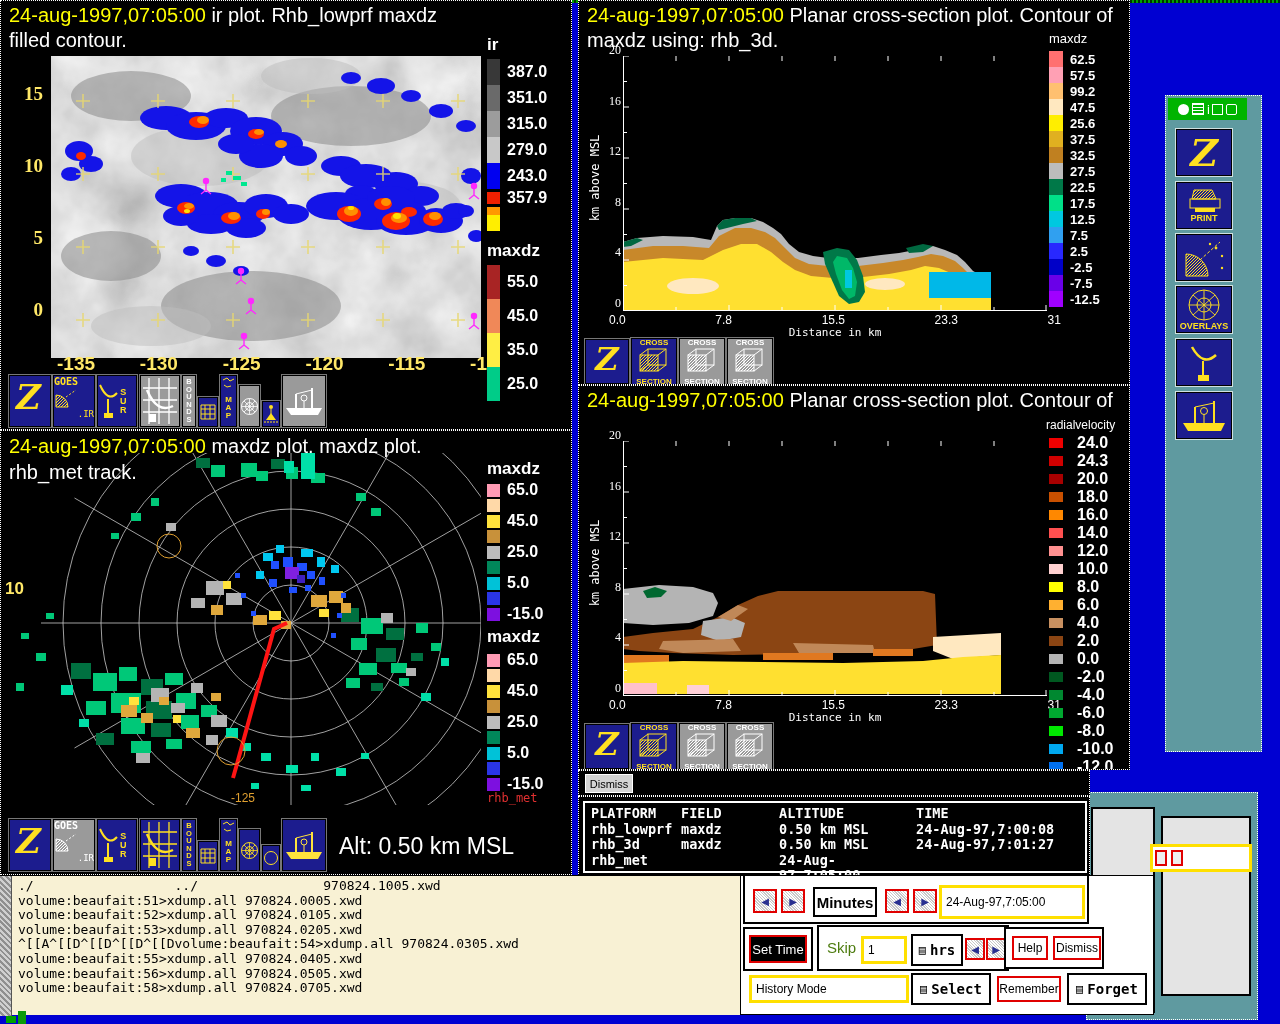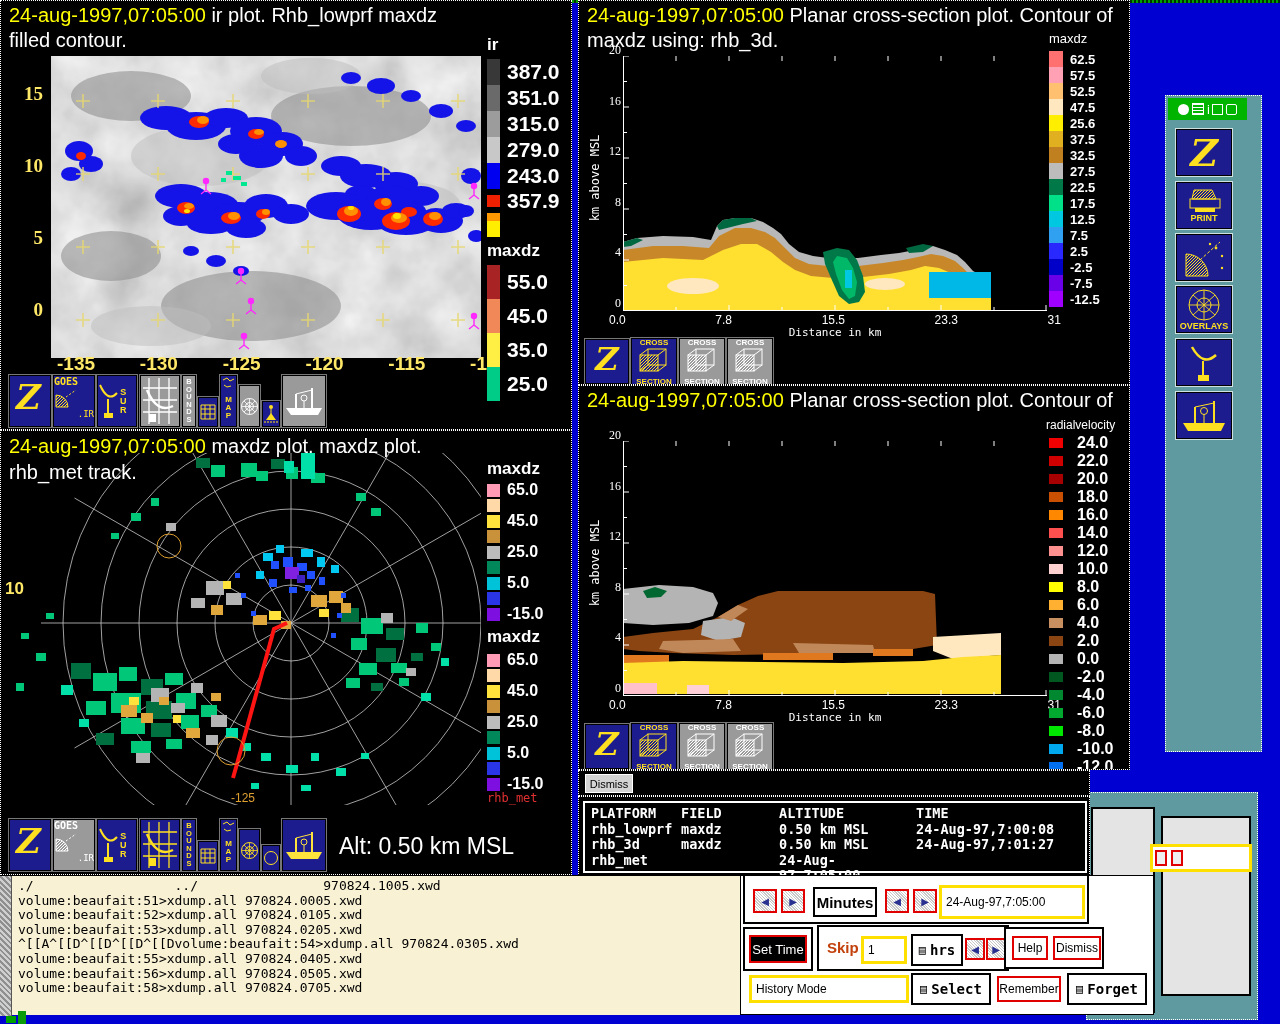--- a/index.html
+++ b/index.html
@@ -8,21 +8,21 @@
   .abs{position:absolute;box-sizing:border-box;}
   .win{position:absolute;box-sizing:border-box;background:#000;border:1px dotted #fff;overflow:hidden;}
   .t1{font-size:20px;white-space:nowrap;}
   .tdate{color:#ffff00;}
   .tmain{color:#fff;}
   
   .cbtitle{color:#fff;font-weight:bold;}
   .cbrow{display:flex;align-items:center;}
   .sw{width:13px;height:16px;flex:0 0 auto;}
   .cl{color:#fff;font-weight:bold;margin-left:7px;white-space:nowrap;}
-  .cb-big .cl{font-size:21px;}
+  .cb-big .cl{font-size:16px;}
   .cb-xs .sw{width:14px;height:16px;}
   .cb-xs .cl{font-size:13px;}
   .cb-rv .sw{width:14px;height:10.7px;}
   .cb-rv .cl{font-size:16px;margin-left:14px;}
   .cb-ppi .cl{font-size:16px;}
   
   .yticks{display:flex;flex-direction:column;justify-content:space-between;align-items:flex-end;font-family:Liberation Serif, serif;}
   .xticks{display:flex;justify-content:space-between;}
   .ytick-sat,.xtick-sat{color:#ffe868;font-size:19px;font-weight:bold;}
   .xs-tick{color:#fff;font-size:12px;}
@@ -49,21 +49,21 @@
   .panel{position:absolute;box-sizing:border-box;border:2px solid #000;background:#fff;}
   .abtn{position:absolute;box-sizing:border-box;width:24px;height:24px;border:2px solid #e00000;
         background:repeating-linear-gradient(45deg,#fff 0 1px,#c8c8c8 1px 2px);
         display:flex;align-items:center;justify-content:center;color:#283090;font-size:10px;}
   .rbtn{position:absolute;box-sizing:border-box;border:2px solid #e00000;background:#fff;color:#000;
         display:flex;align-items:center;justify-content:center;font-size:12px;}
   .kbtn{position:absolute;box-sizing:border-box;border:2px solid #000;background:#fff;color:#000;
         display:flex;align-items:center;justify-content:center;gap:4px;
         font-family:"DejaVu Sans Mono",monospace;font-weight:bold;font-size:14px;}
   .menug{font-size:12px;line-height:1;}
-  .blab{font-weight:bold;font-size:15px;color:#c2410c;}
+  .blab{font-weight:normal;font-size:15px;color:#4d7c0f;}
   
   .ipbtn{position:absolute;box-sizing:border-box;width:56px;height:47px;background:#1c1c8e;
          border:1px solid #000;box-shadow:0 0 0 1px #cfe0e0;color:#ffe020;
          display:flex;flex-direction:column;align-items:center;justify-content:center;}
   .iplab{font-size:9px;font-weight:bold;line-height:1;}
   .wbox{box-sizing:border-box;border:2px solid #fff;background:transparent;}
 </style>
 </head>
 <body>
 
@@ -761,21 +761,21 @@
     <div class="cbrow">
           <div class="sw" style="background: rgb(255, 112, 112);"></div>
           <div class="cl">62.5</div>
         </div>
         <div class="cbrow">
           <div class="sw" style="background: rgb(255, 160, 180);"></div>
           <div class="cl">57.5</div>
         </div>
         <div class="cbrow">
           <div class="sw" style="background: rgb(255, 192, 112);"></div>
-          <div class="cl">52.5</div>
+          <div class="cl">99.2</div>
         </div>
         <div class="cbrow">
           <div class="sw" style="background: rgb(255, 232, 192);"></div>
           <div class="cl">47.5</div>
         </div>
         <div class="cbrow">
           <div class="sw" style="background: rgb(255, 238, 0);"></div>
           <div class="cl">25.6</div>
         </div>
         <div class="cbrow">
@@ -909,21 +909,21 @@
 
     <div class="abs cbtitle" style="left:467px;top:32px;font-size:12px;font-weight:normal;">radialvelocity</div>
     <div class="abs cb-rv" style="left:470px;top:48px;">
 
     <div class="cbrow">
           <div class="sw" style="background: rgb(240, 0, 0);"></div>
           <div class="cl">24.0</div>
         </div>
         <div class="cbrow">
           <div class="sw" style="background: rgb(208, 0, 0);"></div>
-          <div class="cl">22.0</div>
+          <div class="cl">24.3</div>
         </div>
         <div class="cbrow">
           <div class="sw" style="background: rgb(168, 0, 0);"></div>
           <div class="cl">20.0</div>
         </div>
         <div class="cbrow">
           <div class="sw" style="background: rgb(200, 80, 0);"></div>
           <div class="cl">18.0</div>
         </div>
         <div class="cbrow">

